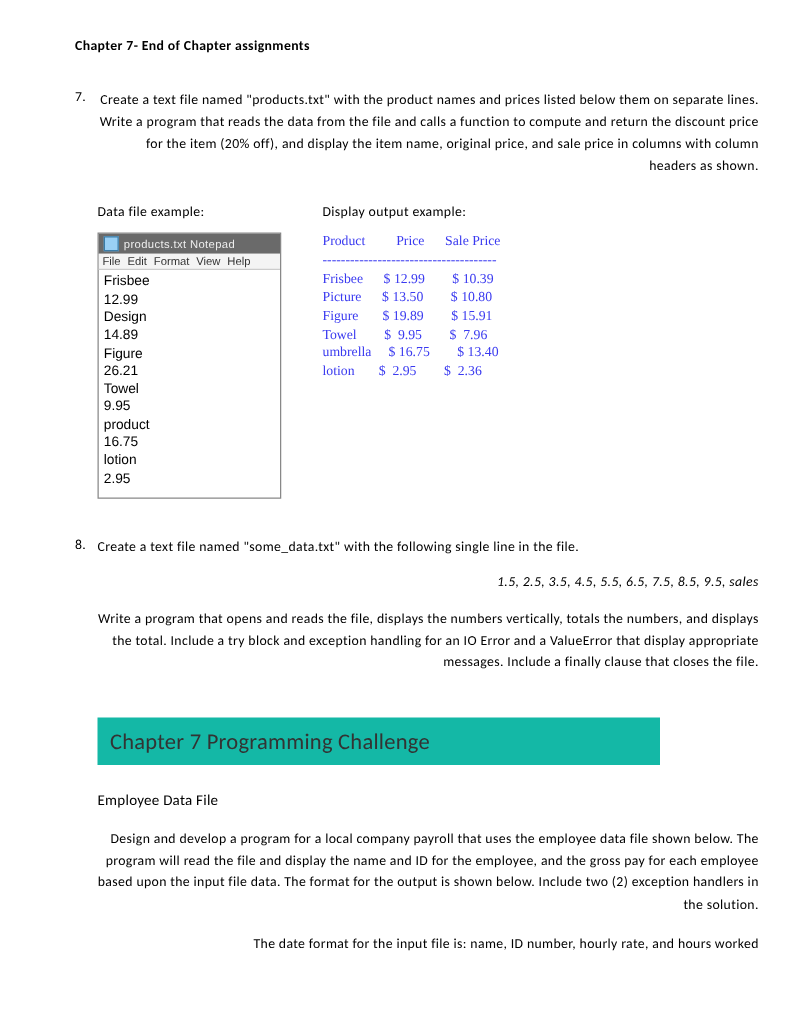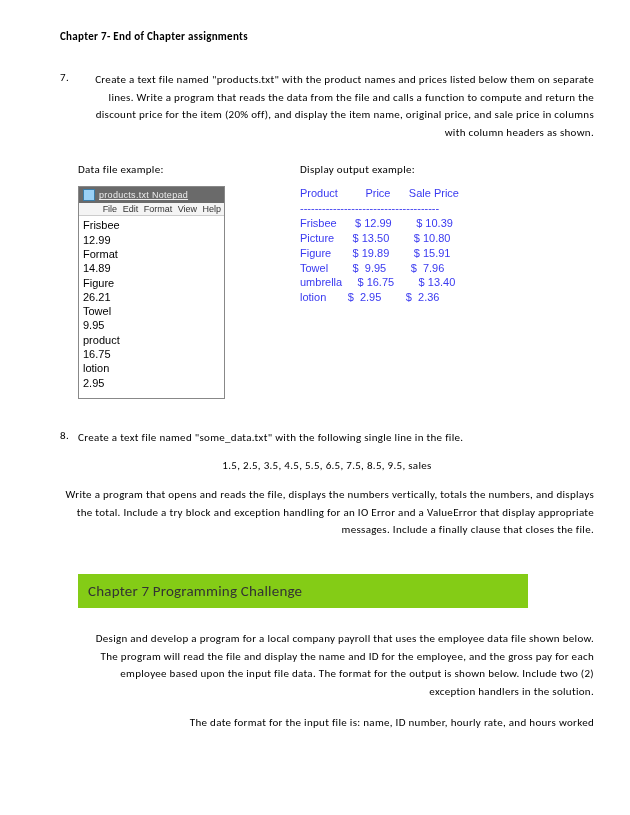--- a/index.html
+++ b/index.html
@@ -6,21 +6,21 @@
     margin: 0;
     padding: 0;
     background: #ffffff;
     font-family: Calibri, Arial, sans-serif;
     font-size: 11px;
     color: #000;
     width: 630px;
     letter-spacing: 0.3px;
   }
   .page {
-    padding: 30px 36px 40px 60px;
+    padding: 30px 23px 40px 60px;
   }
   .page-title {
     font-weight: bold;
     font-size: 11px;
     margin-bottom: 28px;
   }
   .item {
     display: flex;
     margin-bottom: 8px;
   }
@@ -30,81 +30,78 @@
   }
   .body-text {
     line-height: 1.6;
     text-align: right;
   }
   .examples {
     display: flex;
     margin-top: 22px;
     margin-bottom: 30px;
     padding-left: 18px;
-    gap: 42px;
   }
   .ex-left { width: 170px; }
   .ex-right { flex: 1; padding-left: 10px;}
   .ex-label { font-size: 11px; margin-bottom: 10px; letter-spacing: 0.3px;}
   .notepad {
     border: 1px solid #888;
     width: 145px;
     background: #fff;
     font-family: "Segoe UI", Arial, sans-serif;
     font-size: 10px;
   }
   .np-title {
     background: #6a6a6a;
     color: #eee;
     padding: 2px 4px;
     display: flex;
     align-items: center;
     gap: 4px;
     font-size: 9px;
-    text-decoration: underline;
   }
   .np-icon {
     width: 10px; height: 10px;
     background: #9ad0f5;
     border: 1px solid #3a7ca8;
     display:inline-block;
   }
   .np-menu {
     background: #f4f4f4;
     border-bottom: 1px solid #ccc;
     padding: 1px 3px;
     font-size: 9px;
     color: #333;
     word-spacing: 3px;
     letter-spacing: 0;
-    text-align: right;
   }
   .np-body {
     padding: 2px 4px 8px 4px;
     font-size: 11px;
     line-height: 1.3;
     color: #000;
     letter-spacing: 0;
   }
   .output-box {
-    font-family: Liberation Sans, sans-serif;
+    font-family: Liberation Serif, serif;
     font-size: 11px;
     color: #3a3af0;
     line-height: 1.35;
     white-space: pre;
     letter-spacing: 0;
   }
   .centered-data {
-    text-align: center;
     margin: 10px 0 12px 0;
+    font-style: italic;
   }
   .challenge-banner {
-    background: #84cc16;
+    background: #14b8a6;
     padding: 8px 10px;
-    font-size: 15px;
+    font-size: 18px;
     color: #333;
     margin: 35px 0 22px 18px;
     width: 430px;
     letter-spacing: 0.2px;
   }
   .sub-heading {
     font-size: 12px;
     margin: 0 0 14px 18px;
     letter-spacing: 0.2px;
   }
@@ -131,21 +128,21 @@
       <div class="ex-label">Data file example:</div>
       <div class="notepad">
         <div class="np-title">
           <span class="np-icon"></span>
           <span>products.txt   Notepad</span>
         </div>
         <div class="np-menu">File  Edit  Format  View  Help</div>
         <div class="np-body">
           <div>Frisbee</div>
           <div>12.99</div>
-          <div>Format</div>
+          <div>Design</div>
           <div>14.89</div>
           <div>Figure</div>
           <div>26.21</div>
           <div>Towel</div>
           <div>9.95</div>
           <div>product</div>
           <div>16.75</div>
           <div>lotion</div>
           <div>2.95</div>
         </div>
@@ -165,18 +162,19 @@
   </div>
 
   <div class="item">
     <div class="num">8.</div>
     <div class="body-text">Create a text file named "some_data.txt" with the following single line in the file.</div>
   </div>
   <div class="centered-data body-text">1.5, 2.5, 3.5, 4.5, 5.5, 6.5, 7.5, 8.5, 9.5, sales</div>
   <div class="body-text">Write a program that opens and reads the file, displays the numbers vertically, totals the numbers, and displays the total.  Include a try block and exception handling for an IO Error and a ValueError that display appropriate messages. Include a finally clause that closes the file.</div>
 
   <div class="challenge-banner">Chapter 7 Programming Challenge</div>
+  <div class="sub-heading">Employee Data File</div>
   <div class="challenge-text">
     <div class="para body-text">Design and develop a program for a local company payroll that uses the employee data file shown below. The program will read the file and display the name and ID for the employee, and the gross pay for each employee based upon the input file data. The format for the output is shown below. Include two (2) exception handlers in the solution.</div>
     <div class="body-text">The date format for the input file is: name, ID number, hourly rate, and hours worked</div>
   </div>
 
 </div>
 
 </body></html>

